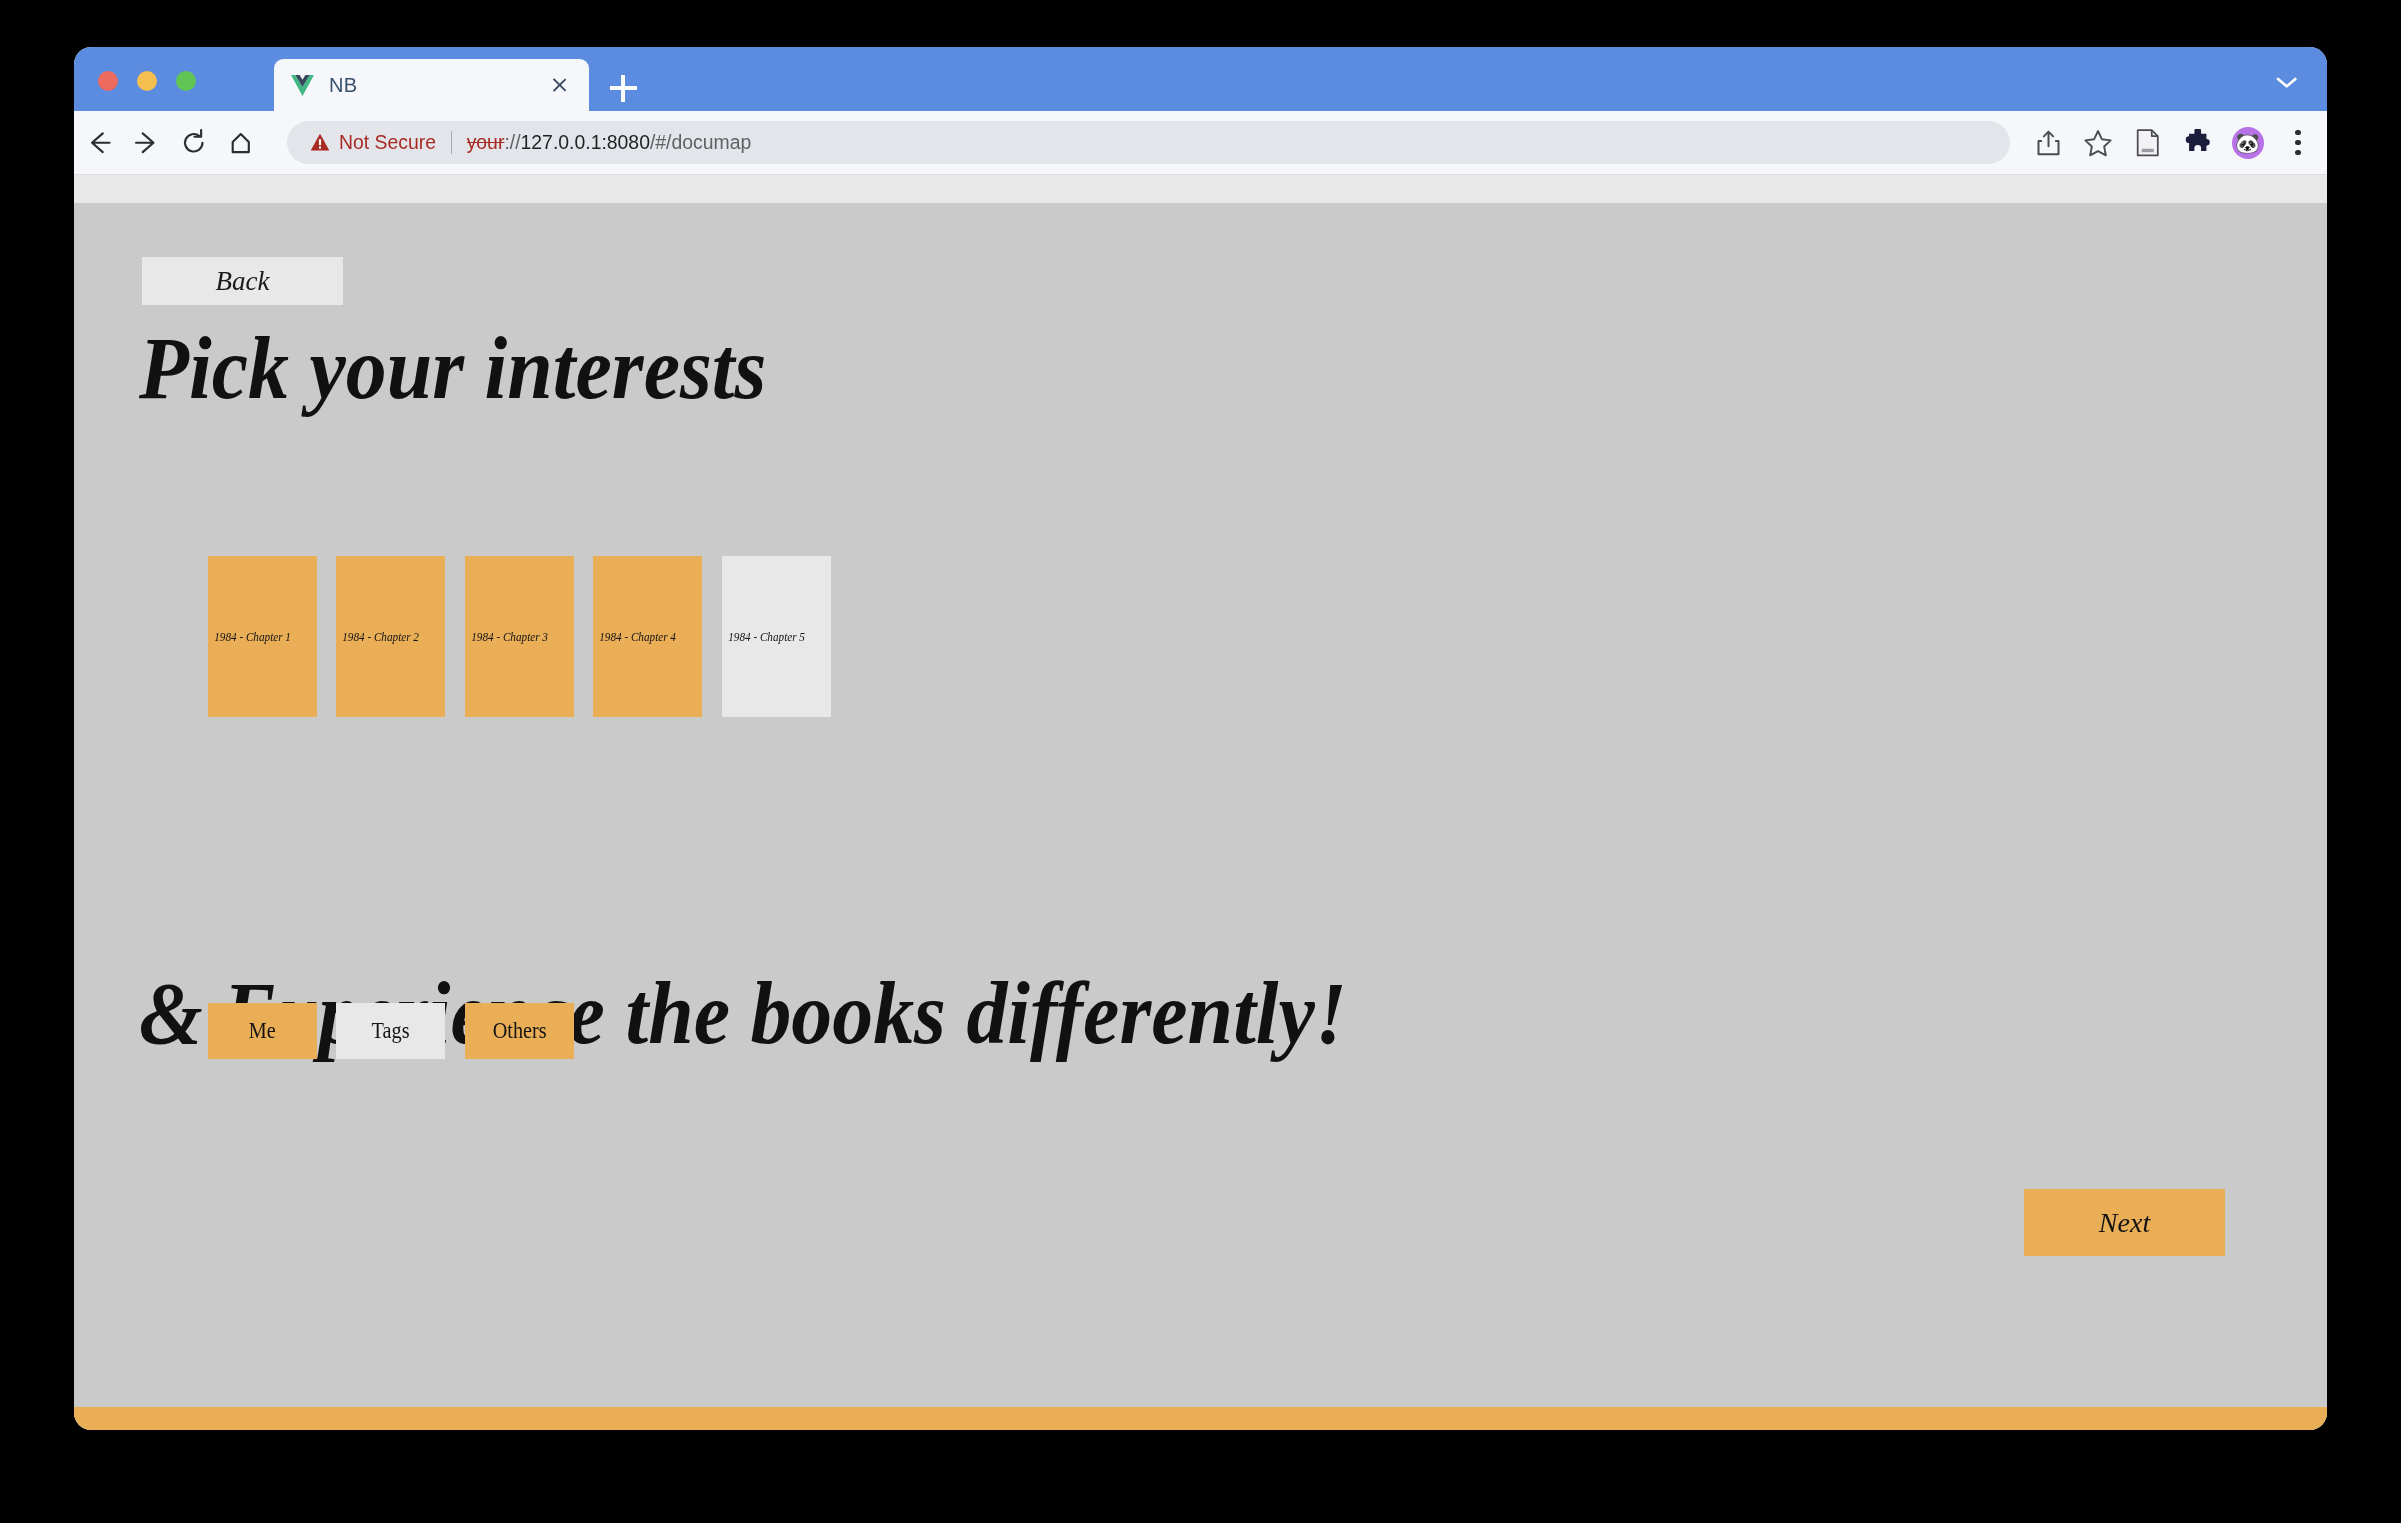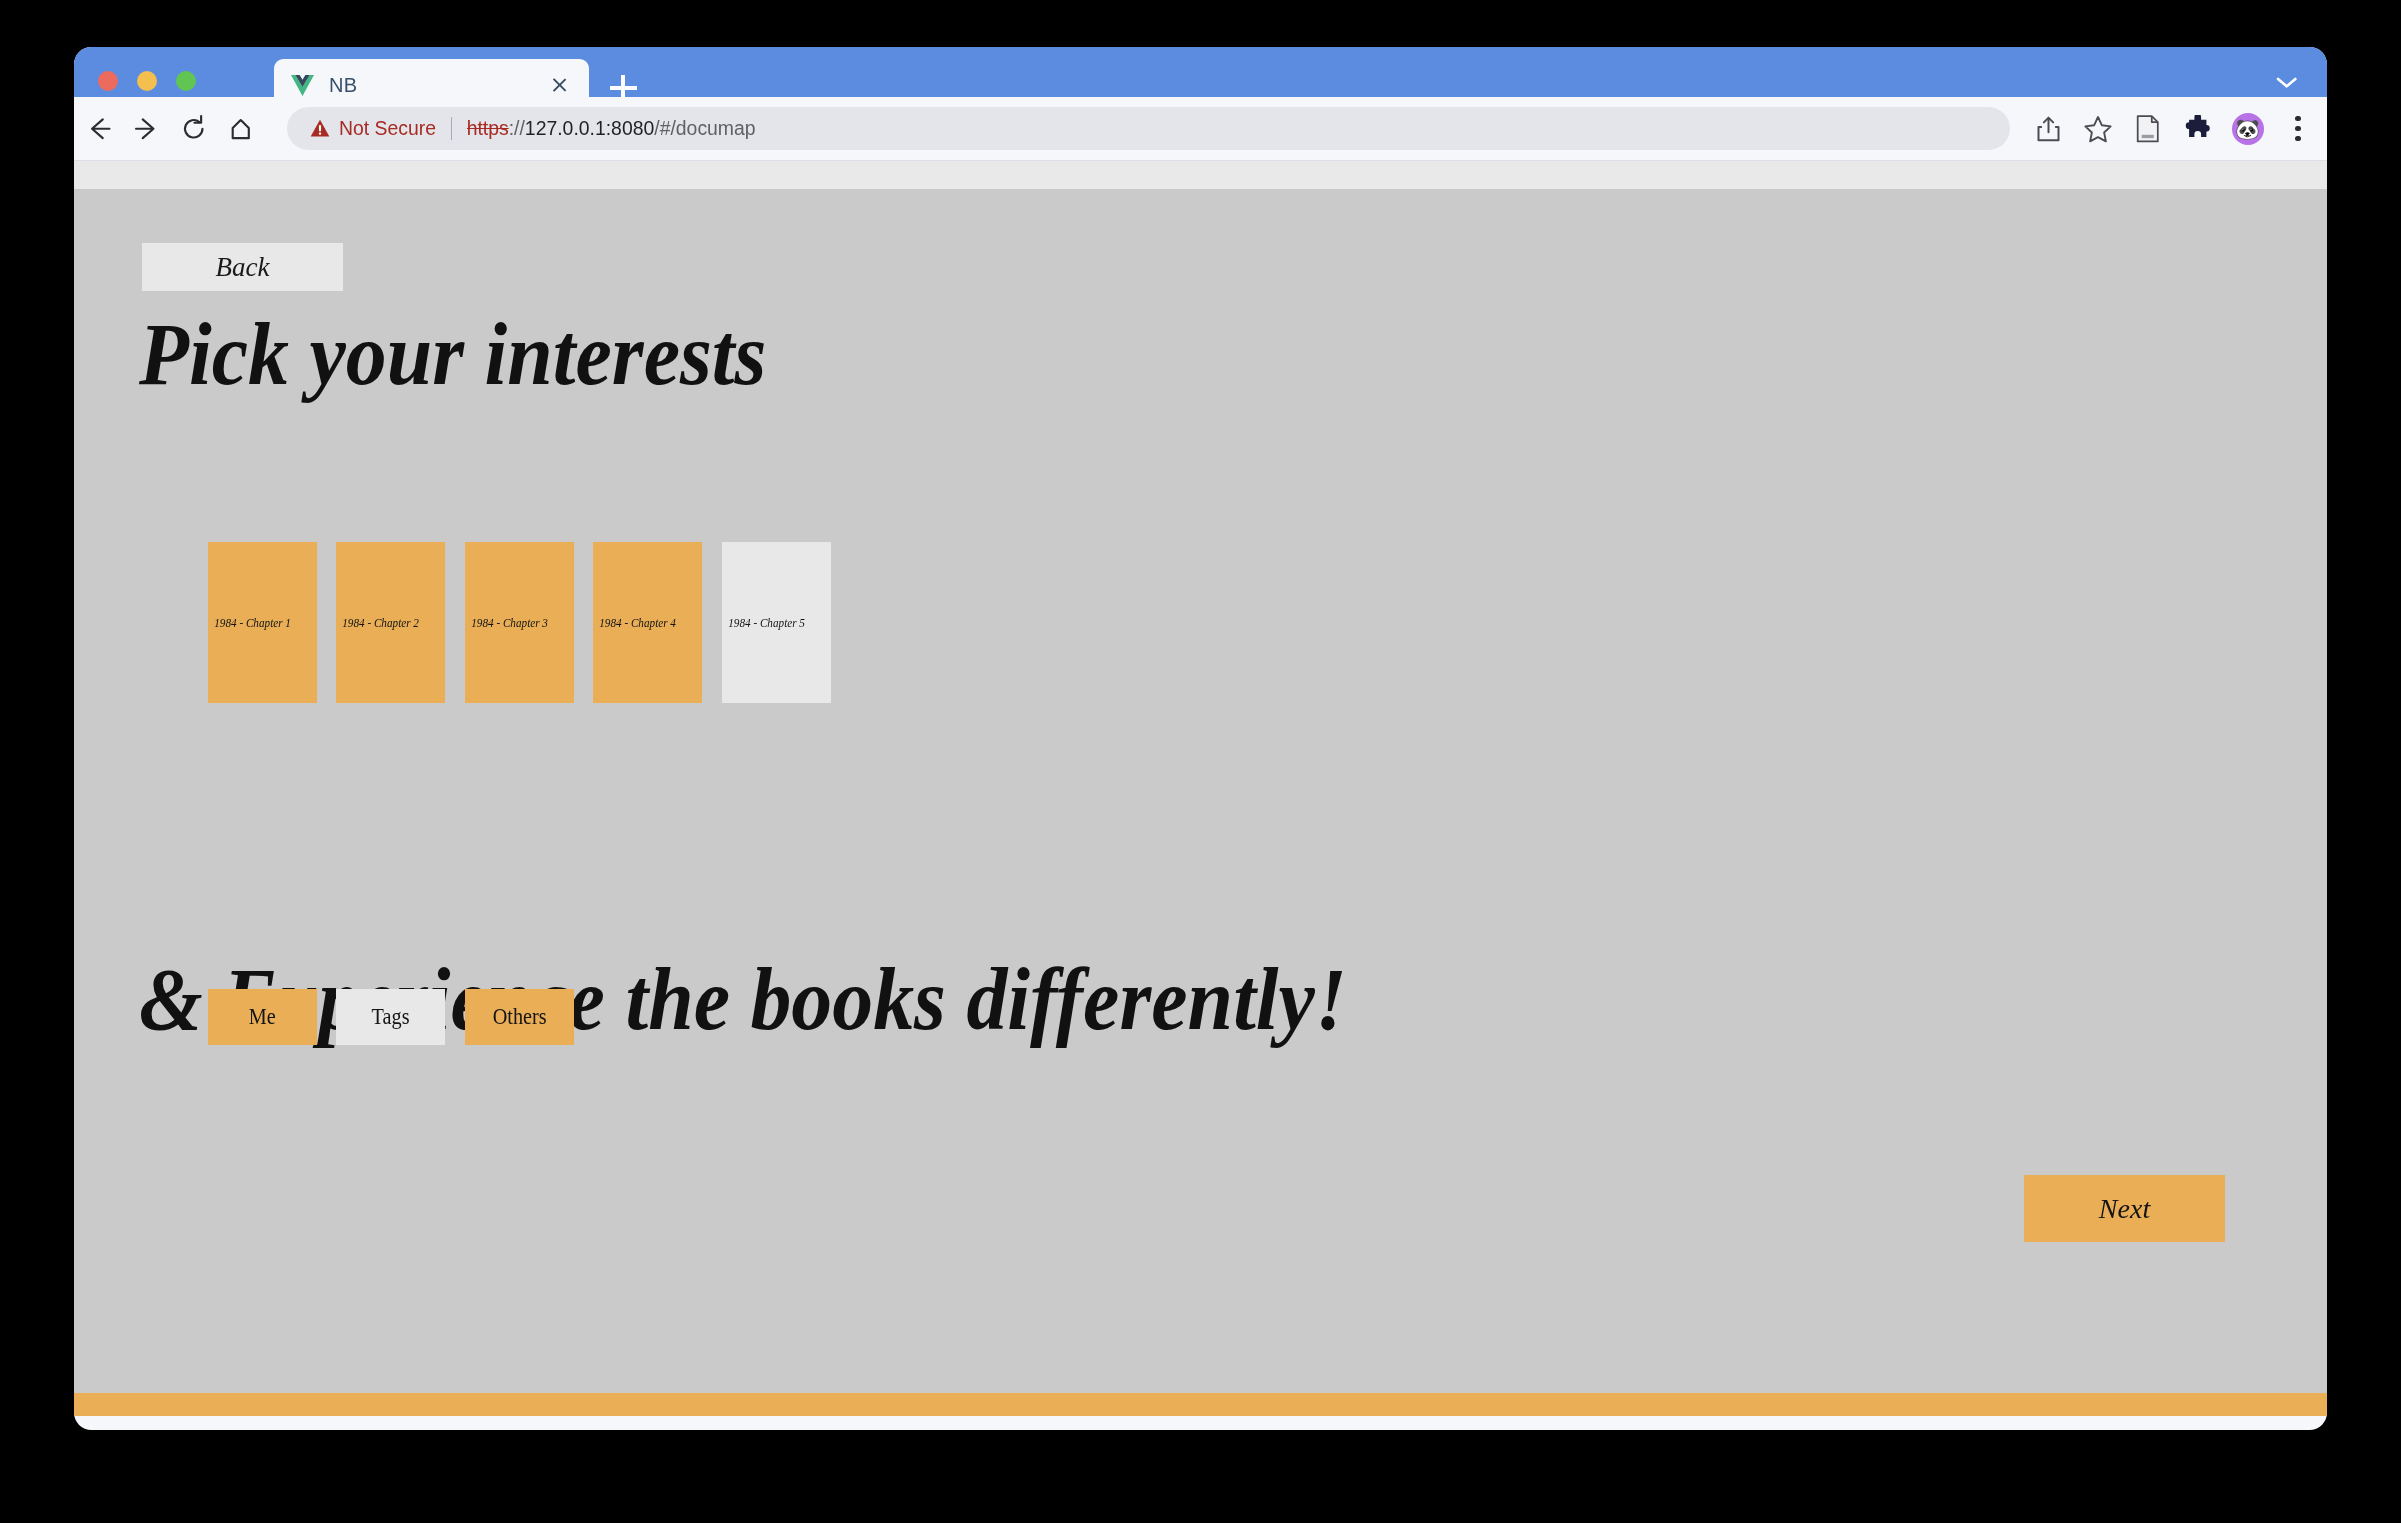--- a/index.html
+++ b/index.html
@@ -21,21 +21,21 @@
     height: 1383px;
     border-radius: 17.4px;
     overflow: hidden;
     background: #f6f7fb;
     box-shadow: 0 4px 23px rgba(0,0,0,0.45);
   }
 
   
   .tab-strip {
     position: relative;
-    height: 50px;
+    height: 64px;
     background: #5b8ce0;
     display: flex;
     align-items: flex-end;
   }
   .traffic-lights {
     position: absolute;
     left: 24px;
     top: 24px;
     display: flex;
     gap: 19px;
@@ -380,21 +380,21 @@
     </div>
 
     <div class="omnibox">
       <svg class="warn-tri" viewBox="0 0 30 28">
         <path d="M15 1 L29 26 L1 26 Z" fill="#a72b23"></path>
         <rect x="13.4" y="9" width="3.2" height="9" fill="#ffffff"></rect>
         <rect x="13.4" y="20" width="3.2" height="3.2" fill="#ffffff"></rect>
       </svg>
       <span class="not-secure">Not Secure</span>
       <span class="omnibox-div"></span>
-      <span class="url"><span class="scheme">https</span><span class="host-rest">://</span><span>127.0.0.1:8080</span><span class="host-rest">/#/documap</span></span>
+      <span class="url"><span class="scheme">your</span><span class="host-rest">://</span><span>127.0.0.1:8080</span><span class="host-rest">/#/documap</span></span>
     </div>
 
     <div class="tb-icons">
       <div class="tb-icon">
         <svg width="27" height="28" viewBox="0 0 40 42">
           <path d="M20 4 L20 26 M13 11 L20 4 L27 11" fill="none" stroke="#4a4c52" stroke-width="3" stroke-linecap="round" stroke-linejoin="round"></path>
           <path d="M9 18 L5 18 L5 38 L35 38 L35 18 L31 18" fill="none" stroke="#4a4c52" stroke-width="3" stroke-linecap="round" stroke-linejoin="round"></path>
         </svg>
       </div>
       <div class="tb-icon">

